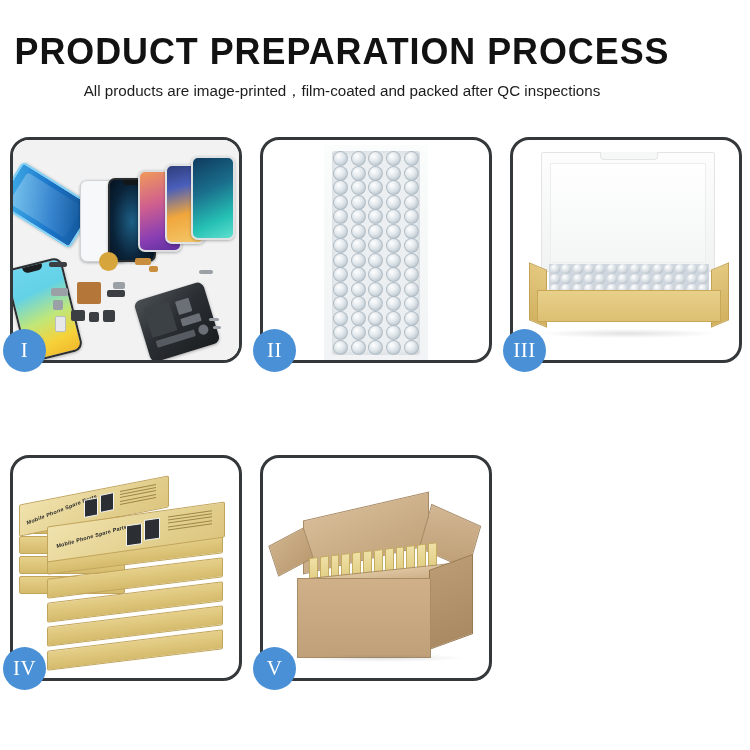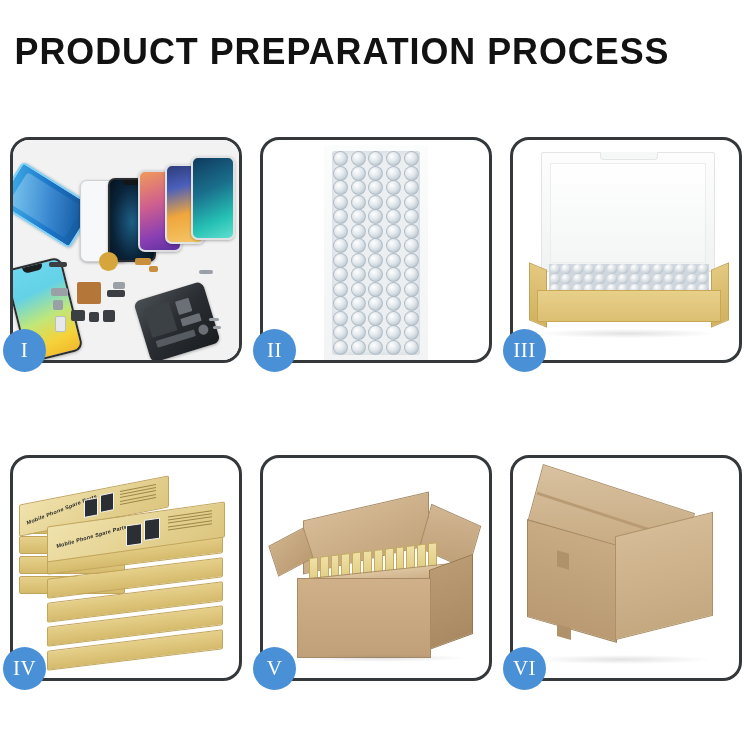--- a/index.html
+++ b/index.html
@@ -442,20 +442,21 @@
     left: 22px; bottom: 14px;
     width: 174px; height: 9px;
     background: radial-gradient(ellipse at center, rgba(110,110,110,.20) 0%, rgba(255,255,255,0) 72%);
   }
 </style>
 </head>
 <body>
 
 <div class="header">
   <div class="title">PRODUCT PREPARATION PROCESS</div>
+  <div class="subtitle">All products are image-printed，film-coated and packed after QC inspections</div>
 </div>
 
 <div class="grid">
 
   <div class="panel">
     <div class="panel-clip">
       <div class="p1-bg"></div>
 
       <div class="phone ph-blue"></div>
       <div class="phone ph-white"></div>
@@ -691,26 +692,14 @@
           <i></i>
       </div>
       <div class="c5-rim"></div>
       <div class="c5-side"></div>
       <div class="c5-front"></div>
       <div class="c5-shadow"></div>
     </div>
     <div class="badge">V</div>
   </div>
 
-  <div class="panel">
-    <div class="panel-clip">
-      <div class="c6-top"></div>
-      <div class="c6-top-seam"></div>
-      <div class="c6-left"></div>
-      <div class="c6-right"></div>
-      <div class="c6-tab c6-tab-a"></div>
-      <div class="c6-tab c6-tab-b"></div>
-      <div class="c6-shadow"></div>
-    </div>
-    <div class="badge">VI</div>
-  </div>
 
 </div>
 
 </body></html>

